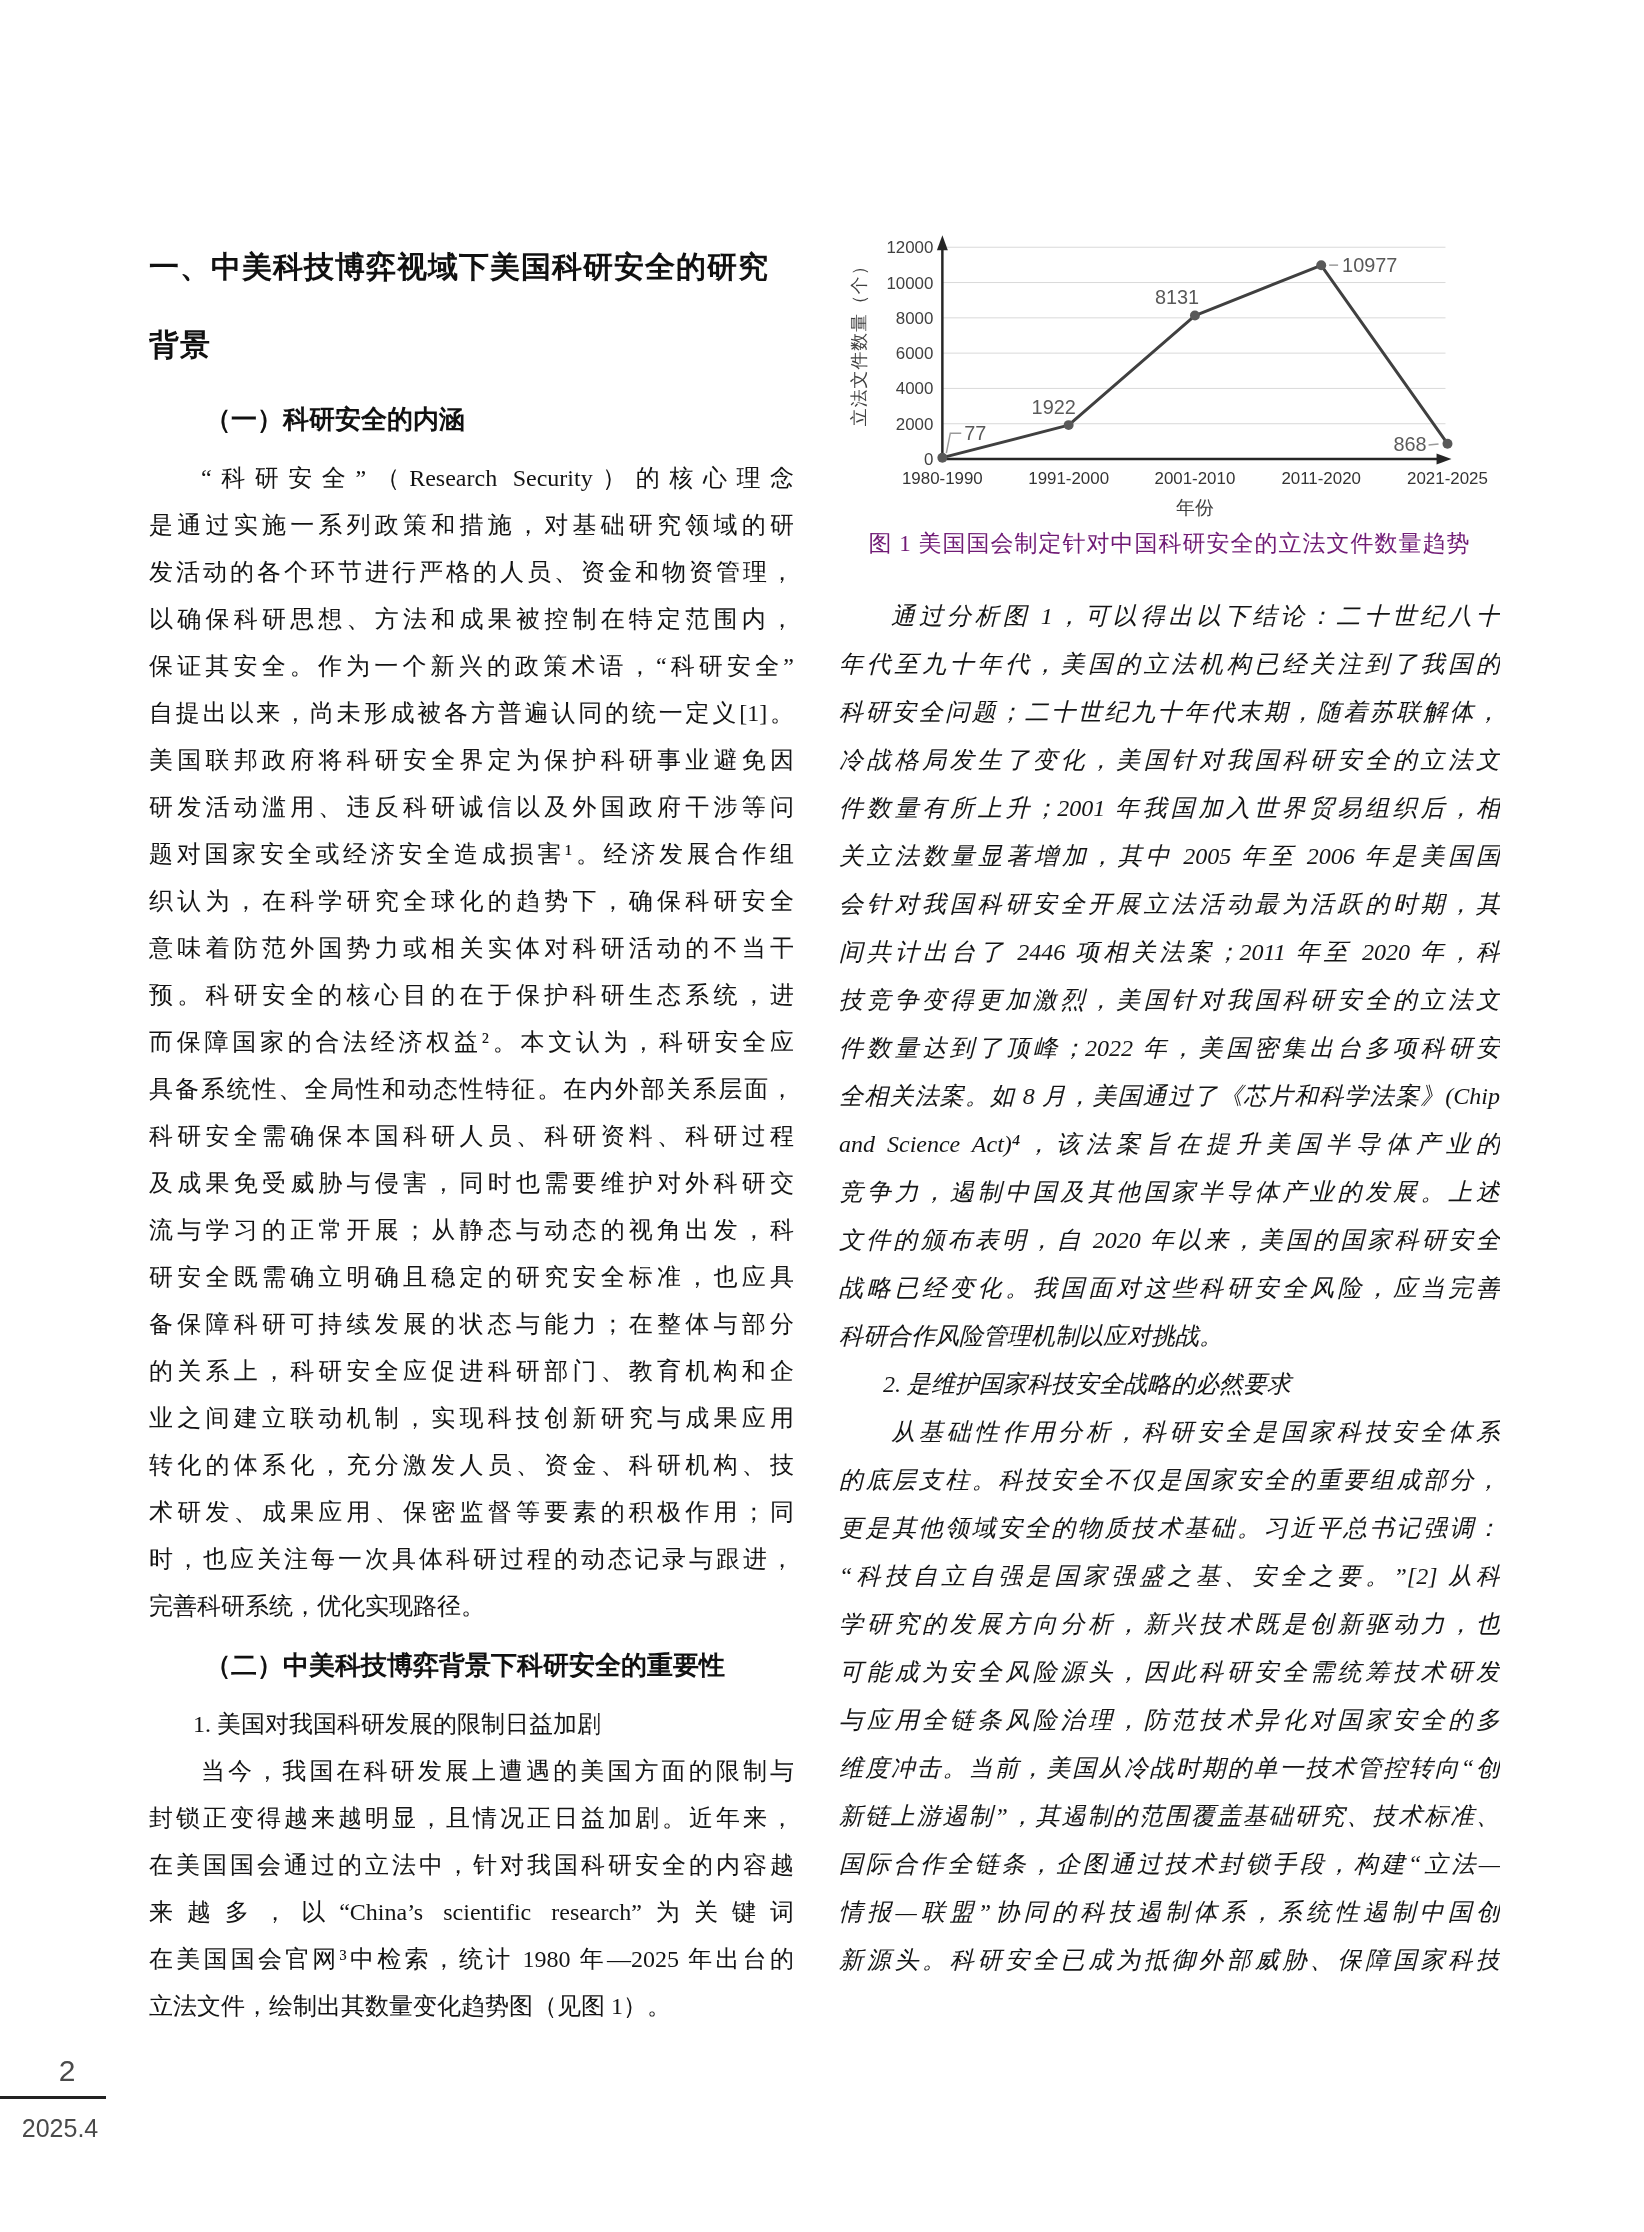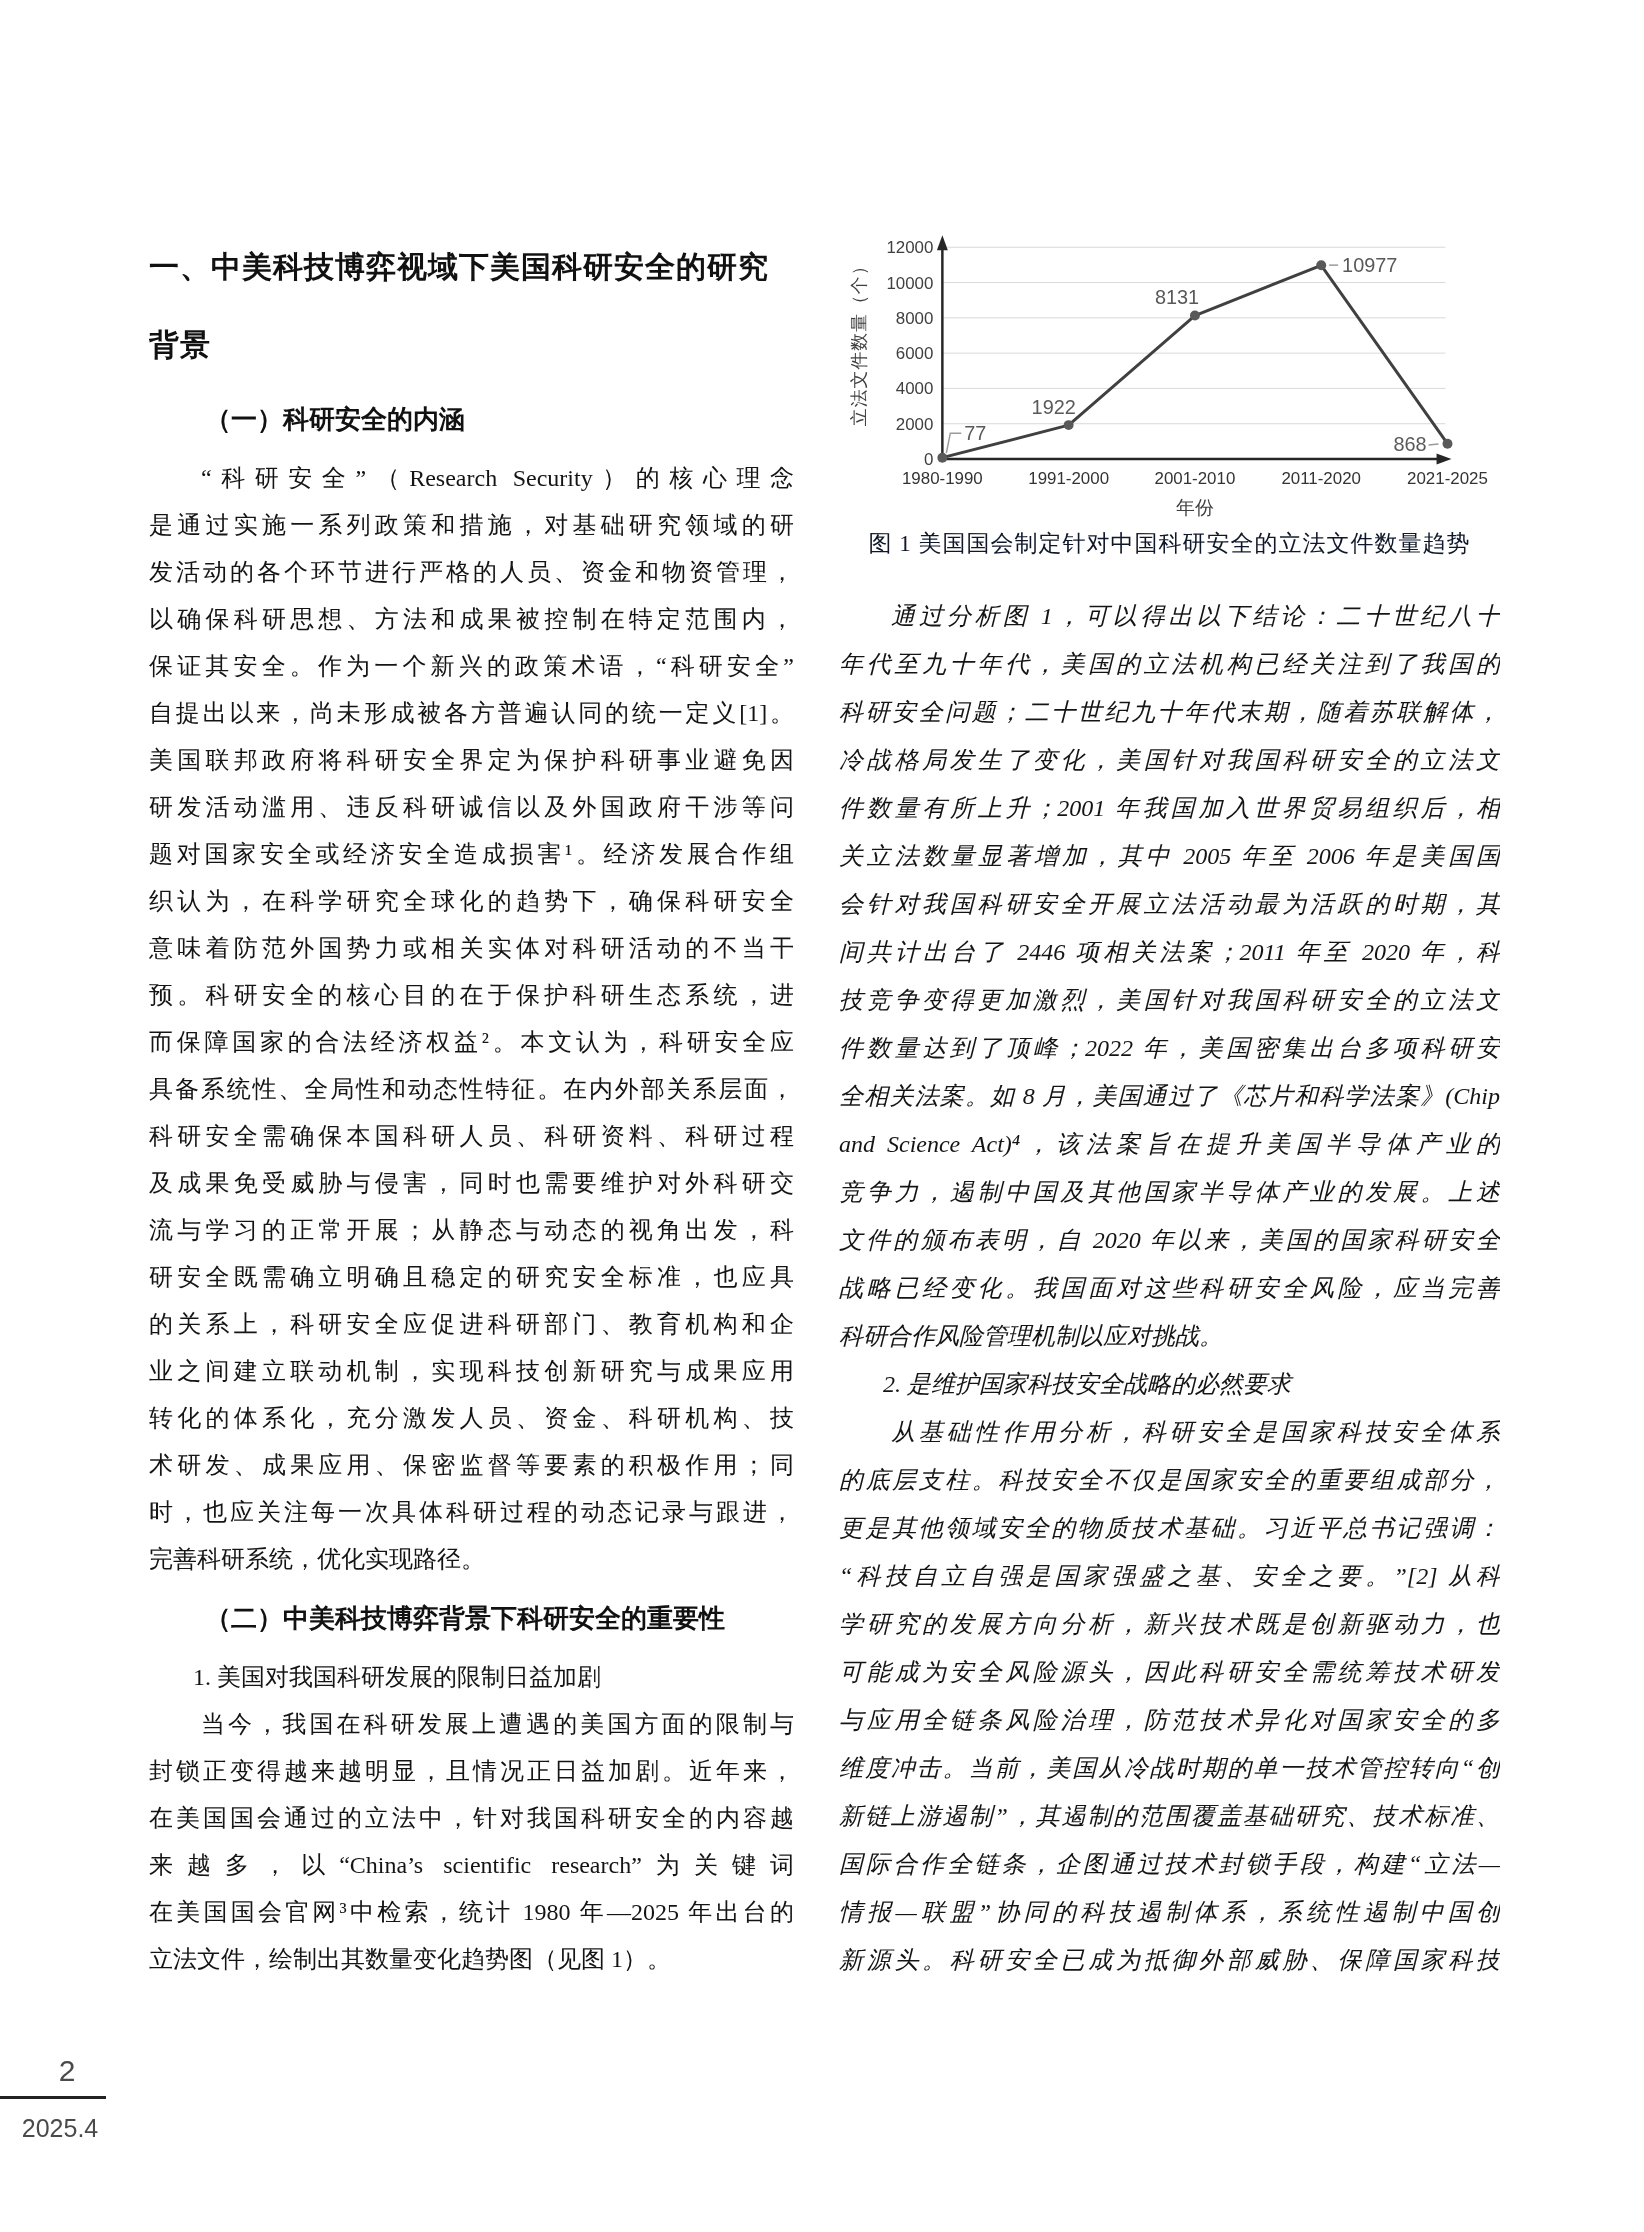--- a/index.html
+++ b/index.html
@@ -39,21 +39,21 @@
   .ln.sub{
     text-indent:44px;
     text-align:left;text-align-last:left;
   }
   .ln.indent{text-indent:52px;}
   .ln.end{text-align:left;text-align-last:left;}
   .chart{position:absolute;left:831px;top:231px;width:701px;height:291px;}
   .chart text{font-family:"Liberation Sans","DejaVu Sans",sans-serif;}
   .caption{
     position:absolute;left:839px;top:524px;width:661px;height:40px;
-    line-height:40px;font-size:23px;text-align:center;color:#0f172a;
+    line-height:40px;font-size:23px;text-align:center;color:#701a75;
     letter-spacing:1px;
   }
   .footer{position:absolute;left:0;top:2050px;width:199px;height:119px;
     font-family:"Liberation Sans","DejaVu Sans",sans-serif;color:#4a4a4a;}
   .pageno{position:absolute;left:42px;top:4px;width:50px;font-size:30px;text-align:center;}
   .footrule{position:absolute;left:0;top:46px;width:106px;height:3px;background:#222;}
   .issue{position:absolute;left:12px;top:64px;width:96px;font-size:25px;text-align:center;}
 </style>
 </head>
 <body>
@@ -75,20 +75,21 @@
       <div class="ln body">题对国家安全或经济安全造成损害¹。经济发展合作组</div>
       <div class="ln body">织认为，在科学研究全球化的趋势下，确保科研安全</div>
       <div class="ln body">意味着防范外国势力或相关实体对科研活动的不当干</div>
       <div class="ln body">预。科研安全的核心目的在于保护科研生态系统，进</div>
       <div class="ln body">而保障国家的合法经济权益²。本文认为，科研安全应</div>
       <div class="ln body">具备系统性、全局性和动态性特征。在内外部关系层面，</div>
       <div class="ln body">科研安全需确保本国科研人员、科研资料、科研过程</div>
       <div class="ln body">及成果免受威胁与侵害，同时也需要维护对外科研交</div>
       <div class="ln body">流与学习的正常开展；从静态与动态的视角出发，科</div>
       <div class="ln body">研安全既需确立明确且稳定的研究安全标准，也应具</div>
+      <div class="ln body">备保障科研可持续发展的状态与能力；在整体与部分</div>
       <div class="ln body">的关系上，科研安全应促进科研部门、教育机构和企</div>
       <div class="ln body">业之间建立联动机制，实现科技创新研究与成果应用</div>
       <div class="ln body">转化的体系化，充分激发人员、资金、科研机构、技</div>
       <div class="ln body">术研发、成果应用、保密监督等要素的积极作用；同</div>
       <div class="ln body">时，也应关注每一次具体科研过程的动态记录与跟进，</div>
       <div class="ln body end">完善科研系统，优化实现路径。</div>
       <div class="ln h2">（二）中美科技博弈背景下科研安全的重要性</div>
       <div class="ln sub">1. 美国对我国科研发展的限制日益加剧</div>
       <div class="ln body indent">当今，我国在科研发展上遭遇的美国方面的限制与</div>
       <div class="ln body">封锁正变得越来越明显，且情况正日益加剧。近年来，</div>

